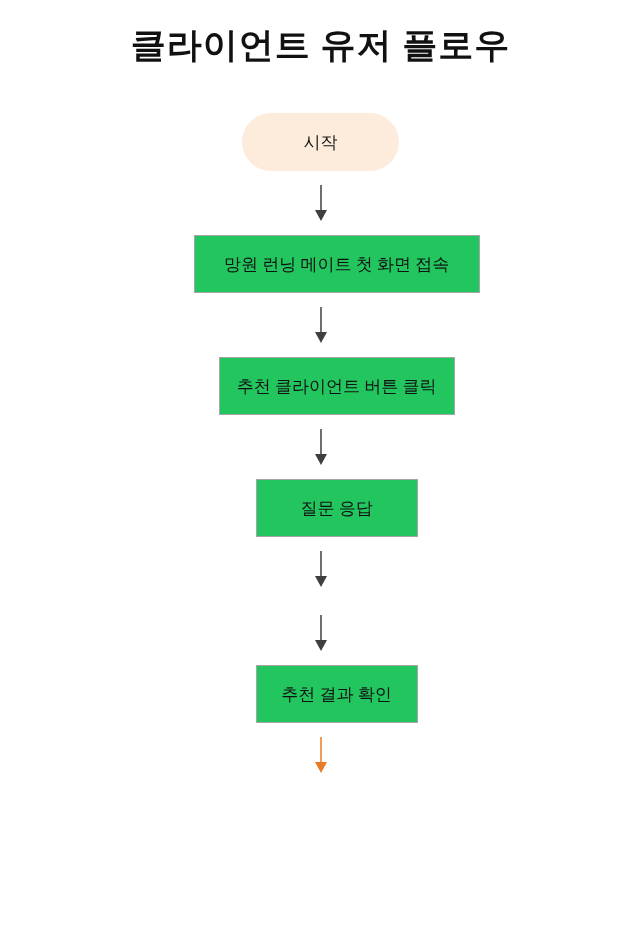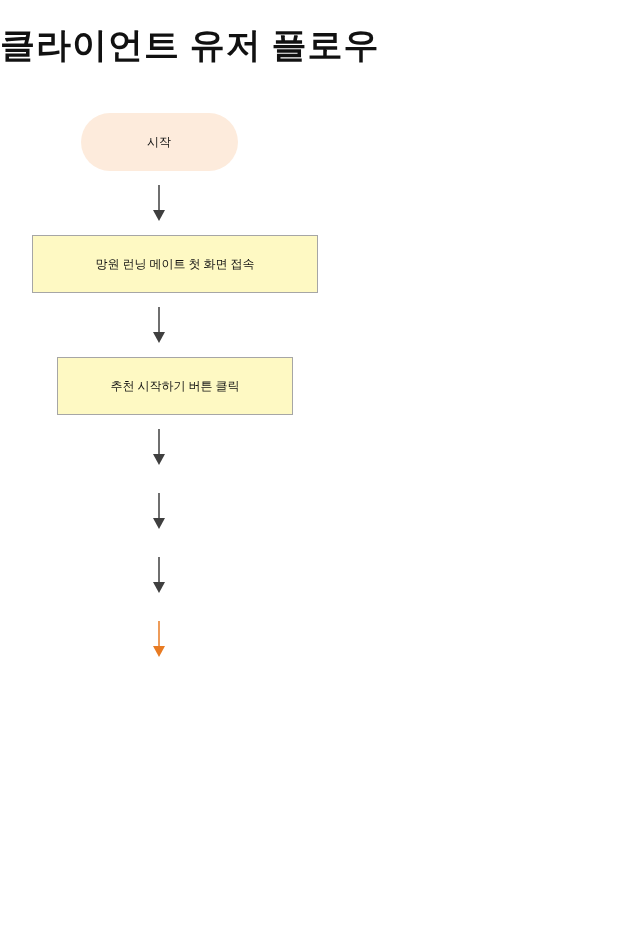--- a/index.html
+++ b/index.html
@@ -8,21 +8,21 @@
     background: #ffffff;
   }
   .page {
     width: 641px;
     height: 951px;
     background: #ffffff;
     font-family: "Liberation Serif", "DejaVu Serif", serif;
     color: #111111;
     display: flex;
     flex-direction: column;
-    align-items: flex-start;
+    align-items: center;
     box-sizing: border-box;
     overflow: hidden;
   }
   .title {
     font-size: 35px;
     font-weight: 700;
     margin: 22px 0 0 0;
     letter-spacing: 1px;
     text-align: center;
   }
@@ -30,32 +30,32 @@
     display: flex;
     flex-direction: column;
     align-items: center;
     margin-top: 44px;
   }
   .node {
     display: flex;
     align-items: center;
     justify-content: center;
     height: 58px;
-    font-size: 12px;
+    font-size: 17px;
     box-sizing: border-box;
     text-align: center;
     white-space: nowrap;
   }
   .pill {
     width: 157px;
     border-radius: 29px;
     background: #FDEBDC;
   }
   .box {
-    background: #fef9c3;
+    background: #22c55e;
     border: 1px solid #A6A6A6;
     margin-left: 32px;
   }
   .w-lg { width: 286px; }
   .w-md { width: 236px; }
   .w-sm { width: 162px; }
   .arrow {
     margin: 14px 0;
     display: block;
   }
@@ -76,39 +76,41 @@
       <polygon points="5,25 17,25 11,36" fill="#3F3F3F"></polygon>
     </svg>
 
     <div class="node box w-lg">망원 런닝 메이트 첫 화면 접속</div>
 
     <svg class="arrow" width="22" height="36" viewBox="0 0 22 36">
       <line x1="11" y1="0" x2="11" y2="26" stroke-width="1.5" stroke="#3F3F3F"></line>
       <polygon points="5,25 17,25 11,36" fill="#3F3F3F"></polygon>
     </svg>
 
-    <div class="node box w-md">추천 시작하기 버튼 클릭</div>
+    <div class="node box w-md">추천 클라이언트 버튼 클릭</div>
+
+    <svg class="arrow" width="22" height="36" viewBox="0 0 22 36">
+      <line x1="11" y1="0" x2="11" y2="26" stroke-width="1.5" stroke="#3F3F3F"></line>
+      <polygon points="5,25 17,25 11,36" fill="#3F3F3F"></polygon>
+    </svg>
+
+    <div class="node box w-sm">질문 응답</div>
 
     <svg class="arrow" width="22" height="36" viewBox="0 0 22 36">
       <line x1="11" y1="0" x2="11" y2="26" stroke-width="1.5" stroke="#3F3F3F"></line>
       <polygon points="5,25 17,25 11,36" fill="#3F3F3F"></polygon>
     </svg>
 
 
     <svg class="arrow" width="22" height="36" viewBox="0 0 22 36">
       <line x1="11" y1="0" x2="11" y2="26" stroke-width="1.5" stroke="#3F3F3F"></line>
       <polygon points="5,25 17,25 11,36" fill="#3F3F3F"></polygon>
     </svg>
 
-
-    <svg class="arrow" width="22" height="36" viewBox="0 0 22 36">
-      <line x1="11" y1="0" x2="11" y2="26" stroke-width="1.5" stroke="#3F3F3F"></line>
-      <polygon points="5,25 17,25 11,36" fill="#3F3F3F"></polygon>
-    </svg>
-
+    <div class="node box w-sm">추천 결과 확인</div>
 
     <svg class="arrow" width="22" height="36" viewBox="0 0 22 36">
       <line x1="11" y1="0" x2="11" y2="26" stroke-width="1.5" stroke="#E87B23"></line>
       <polygon points="5,25 17,25 11,36" fill="#E87B23"></polygon>
     </svg>
 
 
   </div>
 </div>
 

